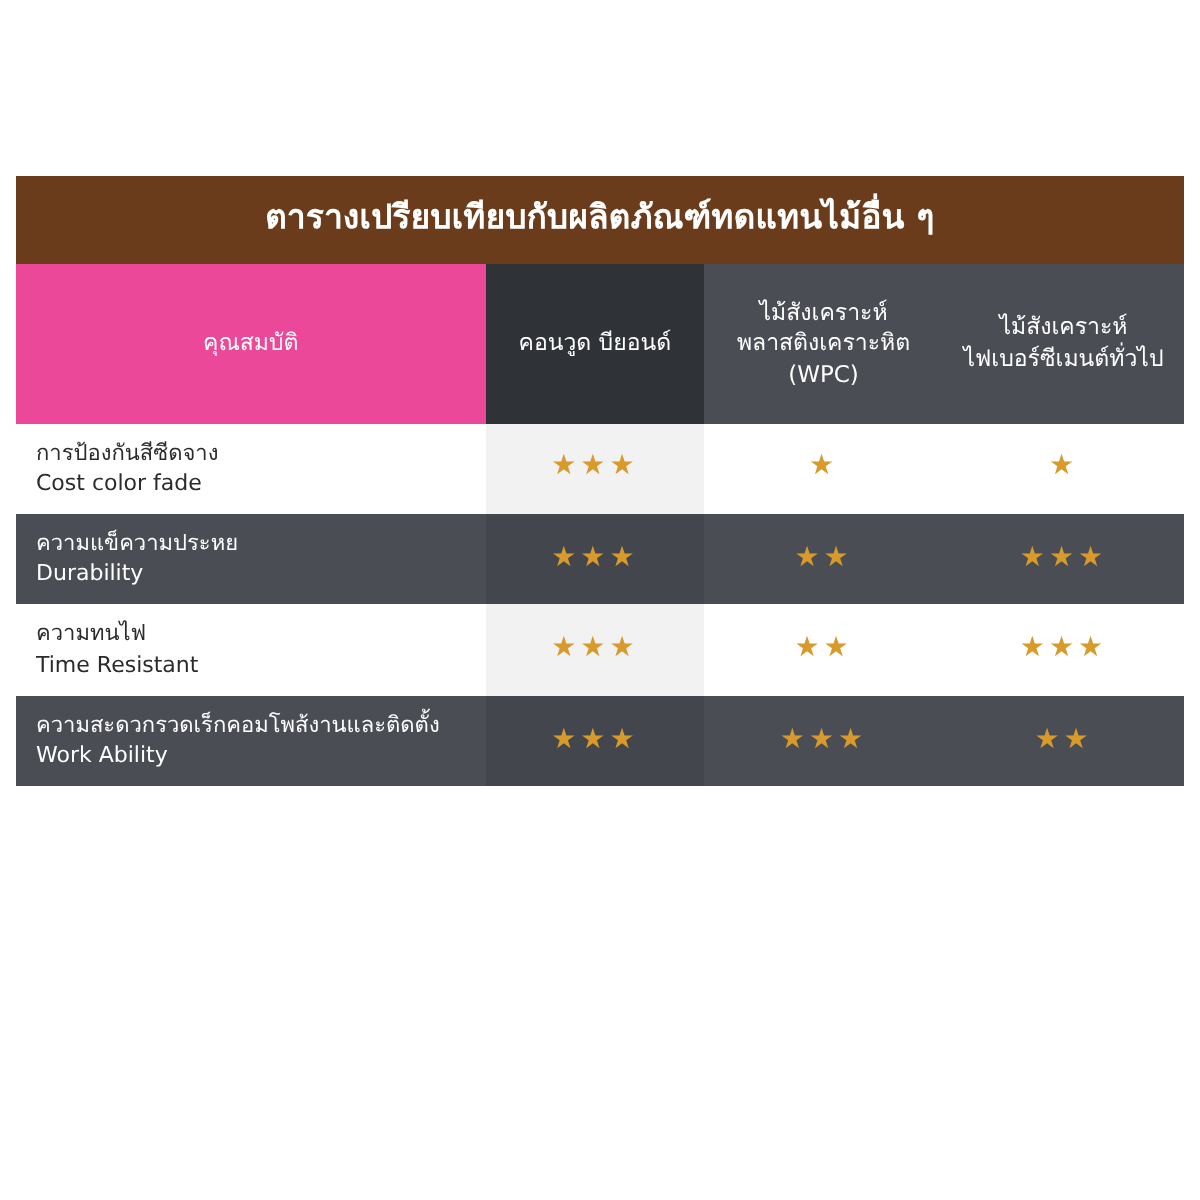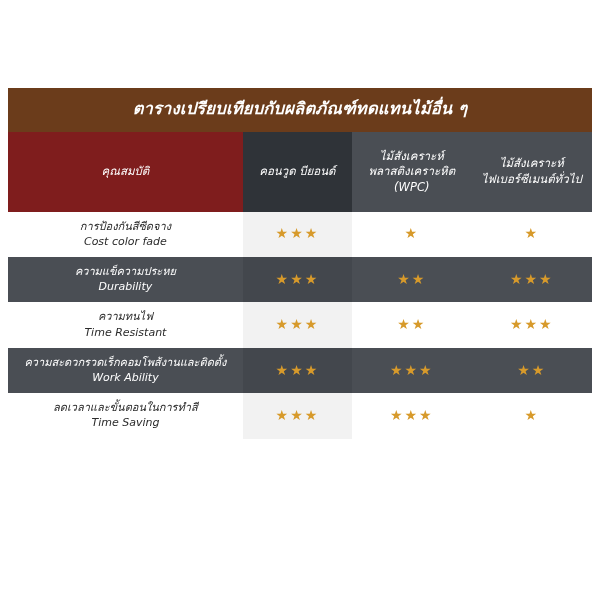--- a/index.html
+++ b/index.html
@@ -15,21 +15,20 @@
     width: 600px;
     height: 600px;
     background: #ffffff;
     overflow: hidden;
   }
   .table-wrap {
     position: absolute;
     left: 8px;
     top: 88px;
     width: 584px;
-    font-style: italic;
   }
   .title-bar {
     background: #6b3c1b;
     color: #ffffff;
     text-align: center;
     padding: 11px 6px 13px 6px;
     font-size: 16.5px;
     font-weight: bold;
     letter-spacing: 0.2px;
     line-height: 1.2;
@@ -48,21 +47,21 @@
     color: #ffffff;
     font-size: 11.5px;
     font-weight: normal;
     line-height: 1.35;
     text-align: center;
     padding: 10px 4px;
     height: 80px;
     box-sizing: border-box;
   }
   thead th.col-feature {
-    background: #7f1d1d;
+    background: #ec4899;
     width: 230px;
   }
   thead th.col-hl {
     background: #2f3338;
     width: 107px;
   }
   thead th.col-plain {
     background: #4a4e54;
     width: 117px;
   }
@@ -73,21 +72,21 @@
   
   tbody tr.row-light td {
     background: #ffffff;
     color: #2b2b2b;
   }
   tbody tr.row-dark td {
     background: #4a4e54;
     color: #ffffff;
   }
   tbody td.feature {
-    text-align: center;
+    text-align: left;
     padding: 7px 10px 8px 10px;
     font-size: 11px;
     line-height: 1.38;
   }
   tbody td.stars {
     text-align: center;
     padding: 7px 2px 8px 2px;
     font-size: 13px;
     letter-spacing: 2px;
     white-space: nowrap;
@@ -163,26 +162,17 @@
           </tr>
           <tr class="row-dark">
             <td class="feature">
               <div>ความสะดวกรวดเร็กคอมโพส้งานและติดตั้ง</div>
               <div>Work Ability</div>
             </td>
             <td class="stars stars-hl"><span class="star">★</span><span class="star">★</span><span class="star">★</span></td>
             <td class="stars"><span class="star">★</span><span class="star">★</span><span class="star">★</span></td>
             <td class="stars"><span class="star">★</span><span class="star">★</span></td>
           </tr>
-          <tr class="row-light">
-            <td class="feature">
-              <div>ลดเวลาและขั้นตอนในการทำสี</div>
-              <div>Time Saving</div>
-            </td>
-            <td class="stars stars-hl"><span class="star">★</span><span class="star">★</span><span class="star">★</span></td>
-            <td class="stars"><span class="star">★</span><span class="star">★</span><span class="star">★</span></td>
-            <td class="stars"><span class="star">★</span></td>
-          </tr>
         </tbody>
     </table>
 
   </div>
 </div>
 
 </body></html>

